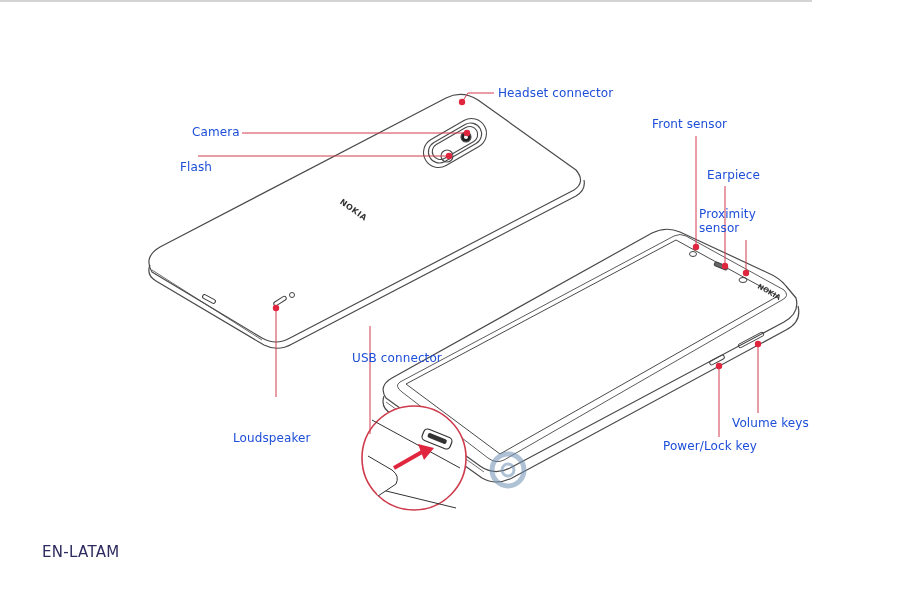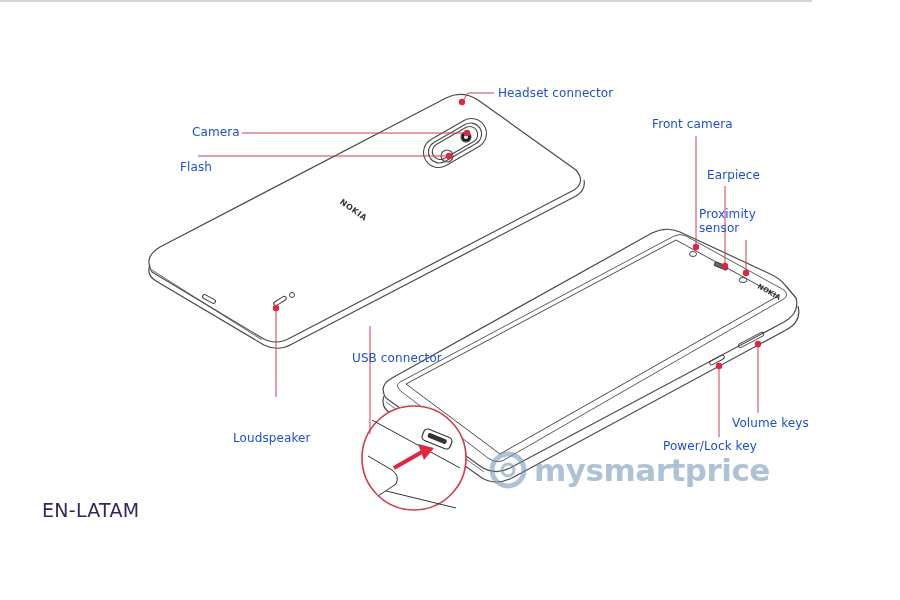--- a/index.html
+++ b/index.html
@@ -2,21 +2,21 @@
 <html><head>
 <meta charset="utf-8">
 <style>
   html, body { margin: 0; padding: 0; background: #ffffff; }
   body { width: 900px; height: 600px; position: relative; overflow: hidden;
          font-family: "DejaVu Sans", "Liberation Sans", sans-serif; }
   .topline { position: absolute; left: 0; top: 0; width: 812px; height: 2px; background: #d4d4d4; }
   .stage { position: absolute; left: 0; top: 0; width: 900px; height: 600px; }
   .label { position: absolute; color: #1d4ed8; font-size: 12px; line-height: 14px; white-space: nowrap; letter-spacing: 0.1px; }
   .label.two { white-space: pre-line; }
-  .footer { position: absolute; left: 42px; top: 499px; color: #2c2a5e; font-size: 19px; font-weight: normal; letter-spacing: 0.3px; }
+  .footer { position: absolute; left: 42px; top: 543px; color: #2c2a5e; font-size: 15px; font-weight: normal; letter-spacing: 0.3px; }
   .wm { position: absolute; left: 488px; top: 448px; height: 44px; display: flex; align-items: center; opacity: 0.55; }
   .wm-text { color: #6f8fb3; font-size: 31px; font-weight: bold; letter-spacing: -0.5px; margin-left: 6px; font-family: "DejaVu Sans", sans-serif; }
 </style>
 </head>
 <body>
 
 <div class="topline"></div>
 
 <svg class="stage" width="900" height="600" viewBox="0 0 900 600" xmlns="http://www.w3.org/2000/svg">
 
@@ -101,29 +101,28 @@
     <circle cx="719" cy="366" r="3.2"></circle>
     <circle cx="758" cy="344" r="3.2"></circle>
   </g>
 </svg>
 
 <div class="label" style="left:498px; top:86px;">Headset connector</div>
 <div class="label" style="left:192px; top:125px;">Camera</div>
 <div class="label" style="left:163px; top:160px;margin-left:17px;">Flash</div>
 <div class="label" style="left:233px; top:399px;margin-top:32px;">Loudspeaker</div>
 
-<div class="label" style="left:652px; top:117px;">Front camera</div>
+<div class="label" style="left:652px; top:117px;">Front sensor</div>
 <div class="label" style="left:707px; top:168px;">Earpiece</div>
 <div class="label two" style="left:699px; top:207px;">Proximity
 sensor</div>
 <div class="label" style="left:352px; top:310px;margin-top:41px;">USB connector</div>
 <div class="label" style="left:663px; top:439px;">Power/Lock key</div>
 <div class="label" style="left:732px; top:416px;">Volume keys</div>
 
 <div class="footer">EN-LATAM</div>
 
 <div class="wm">
   <svg width="40" height="40" viewBox="0 0 40 40">
     <circle cx="20" cy="20" r="16" fill="none" stroke="#6f8fb3" stroke-width="5"></circle>
     <circle cx="20" cy="20" r="6" fill="none" stroke="#6f8fb3" stroke-width="3"></circle>
   </svg>
-  <span class="wm-text">mysmartprice</span>
 </div>
 
 </body></html>

